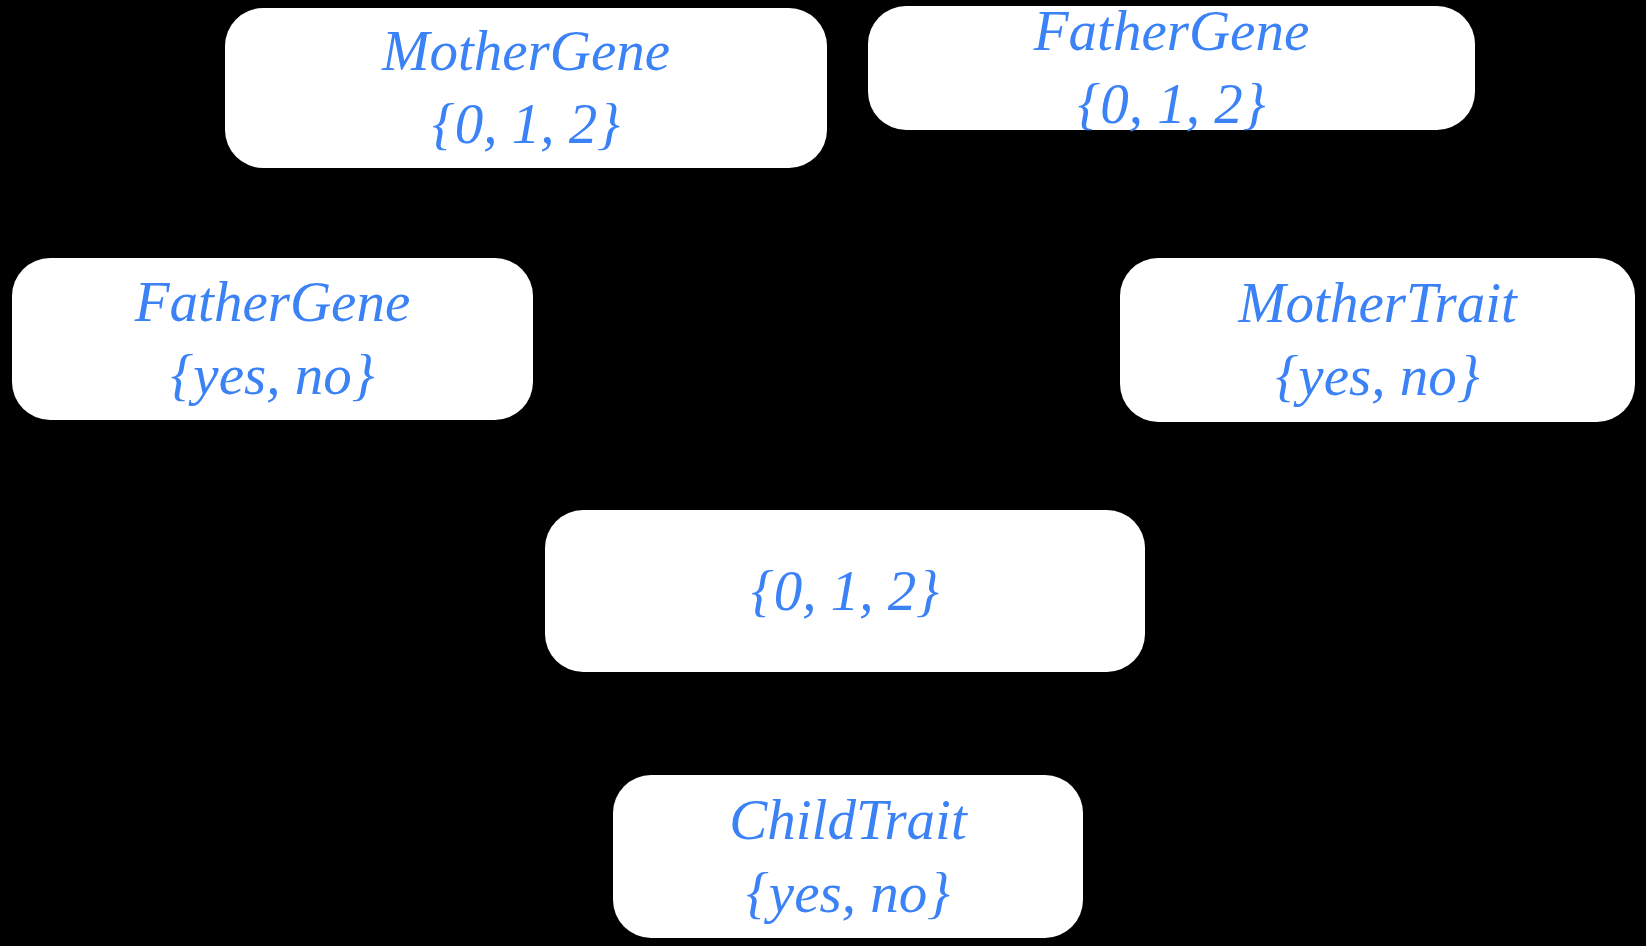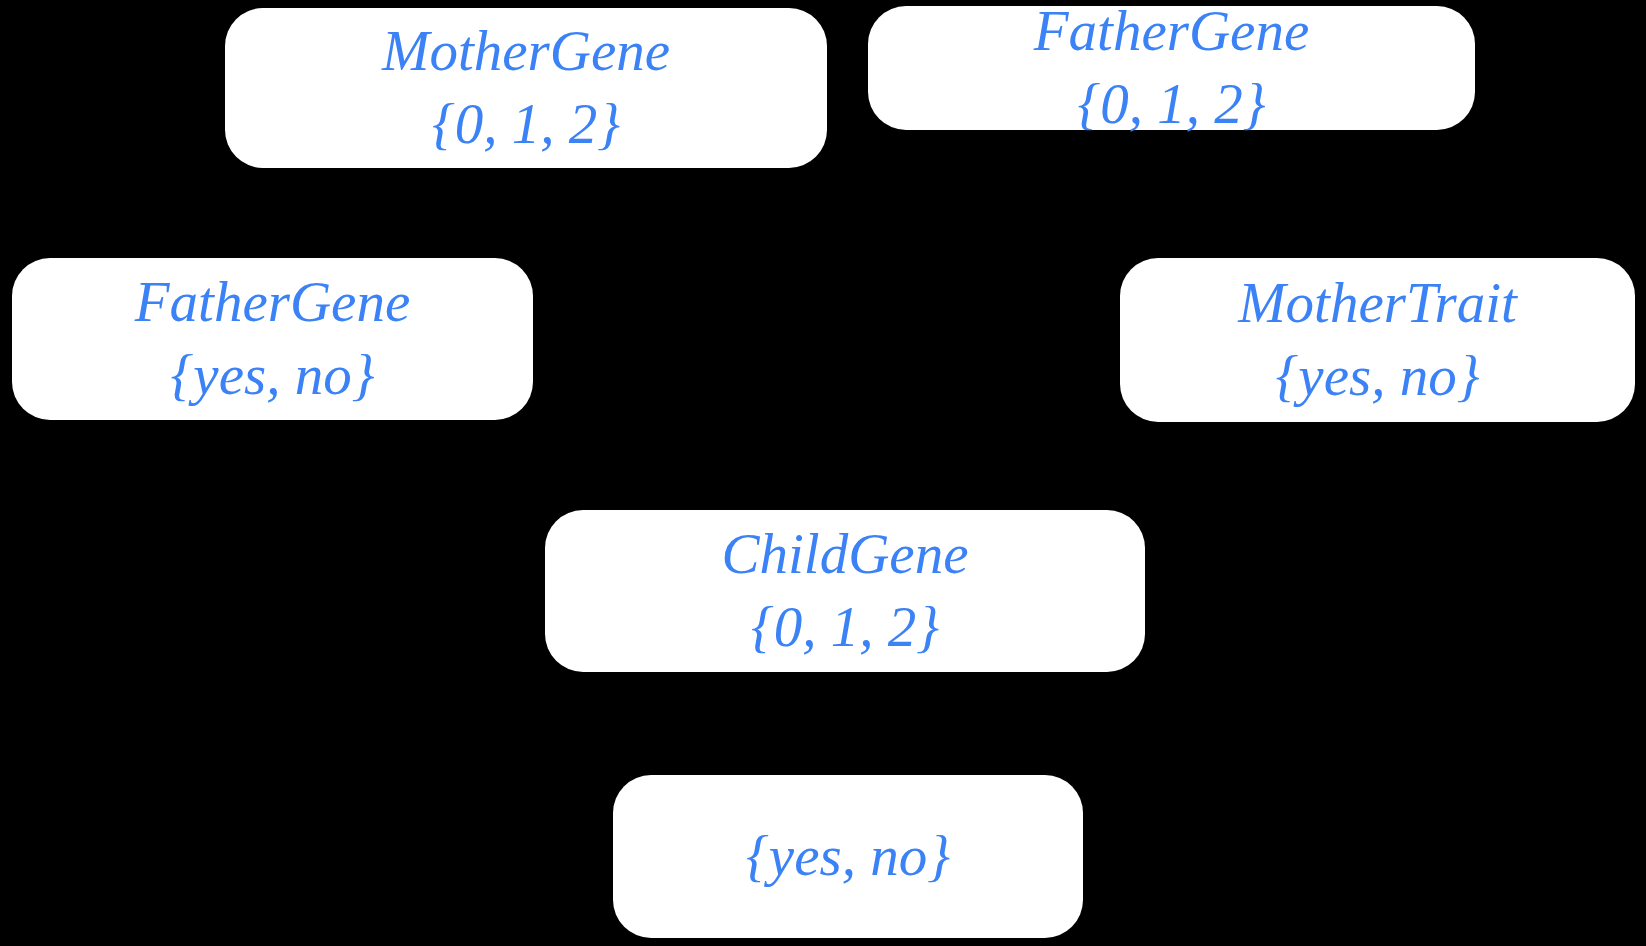--- a/index.html
+++ b/index.html
@@ -64,21 +64,21 @@
     <div class="node-title">FatherGene</div>
     <div class="node-domain">{yes, no}</div>
   </div>
 
   <div class="node" id="node-father-trait">
     <div class="node-title">MotherTrait</div>
     <div class="node-domain">{yes, no}</div>
   </div>
 
   <div class="node" id="node-child-gene">
-    <div class="node-title">ChildGene</div>
     <div class="node-domain">{0, 1, 2}</div>
   </div>
 
   <div class="node" id="node-child-trait">
+    <div class="node-title">ChildTrait</div>
     <div class="node-domain">{yes, no}</div>
   </div>
 
 </div>
 
 </body></html>

